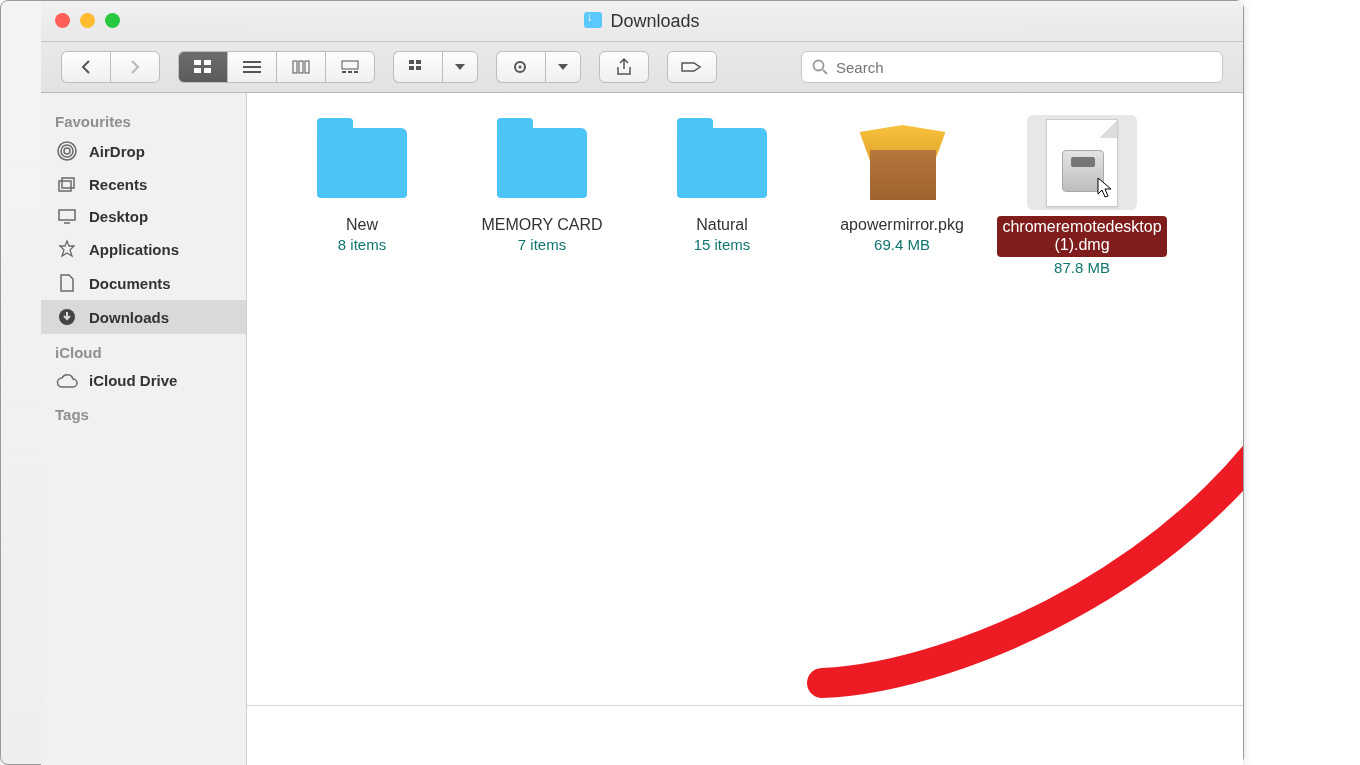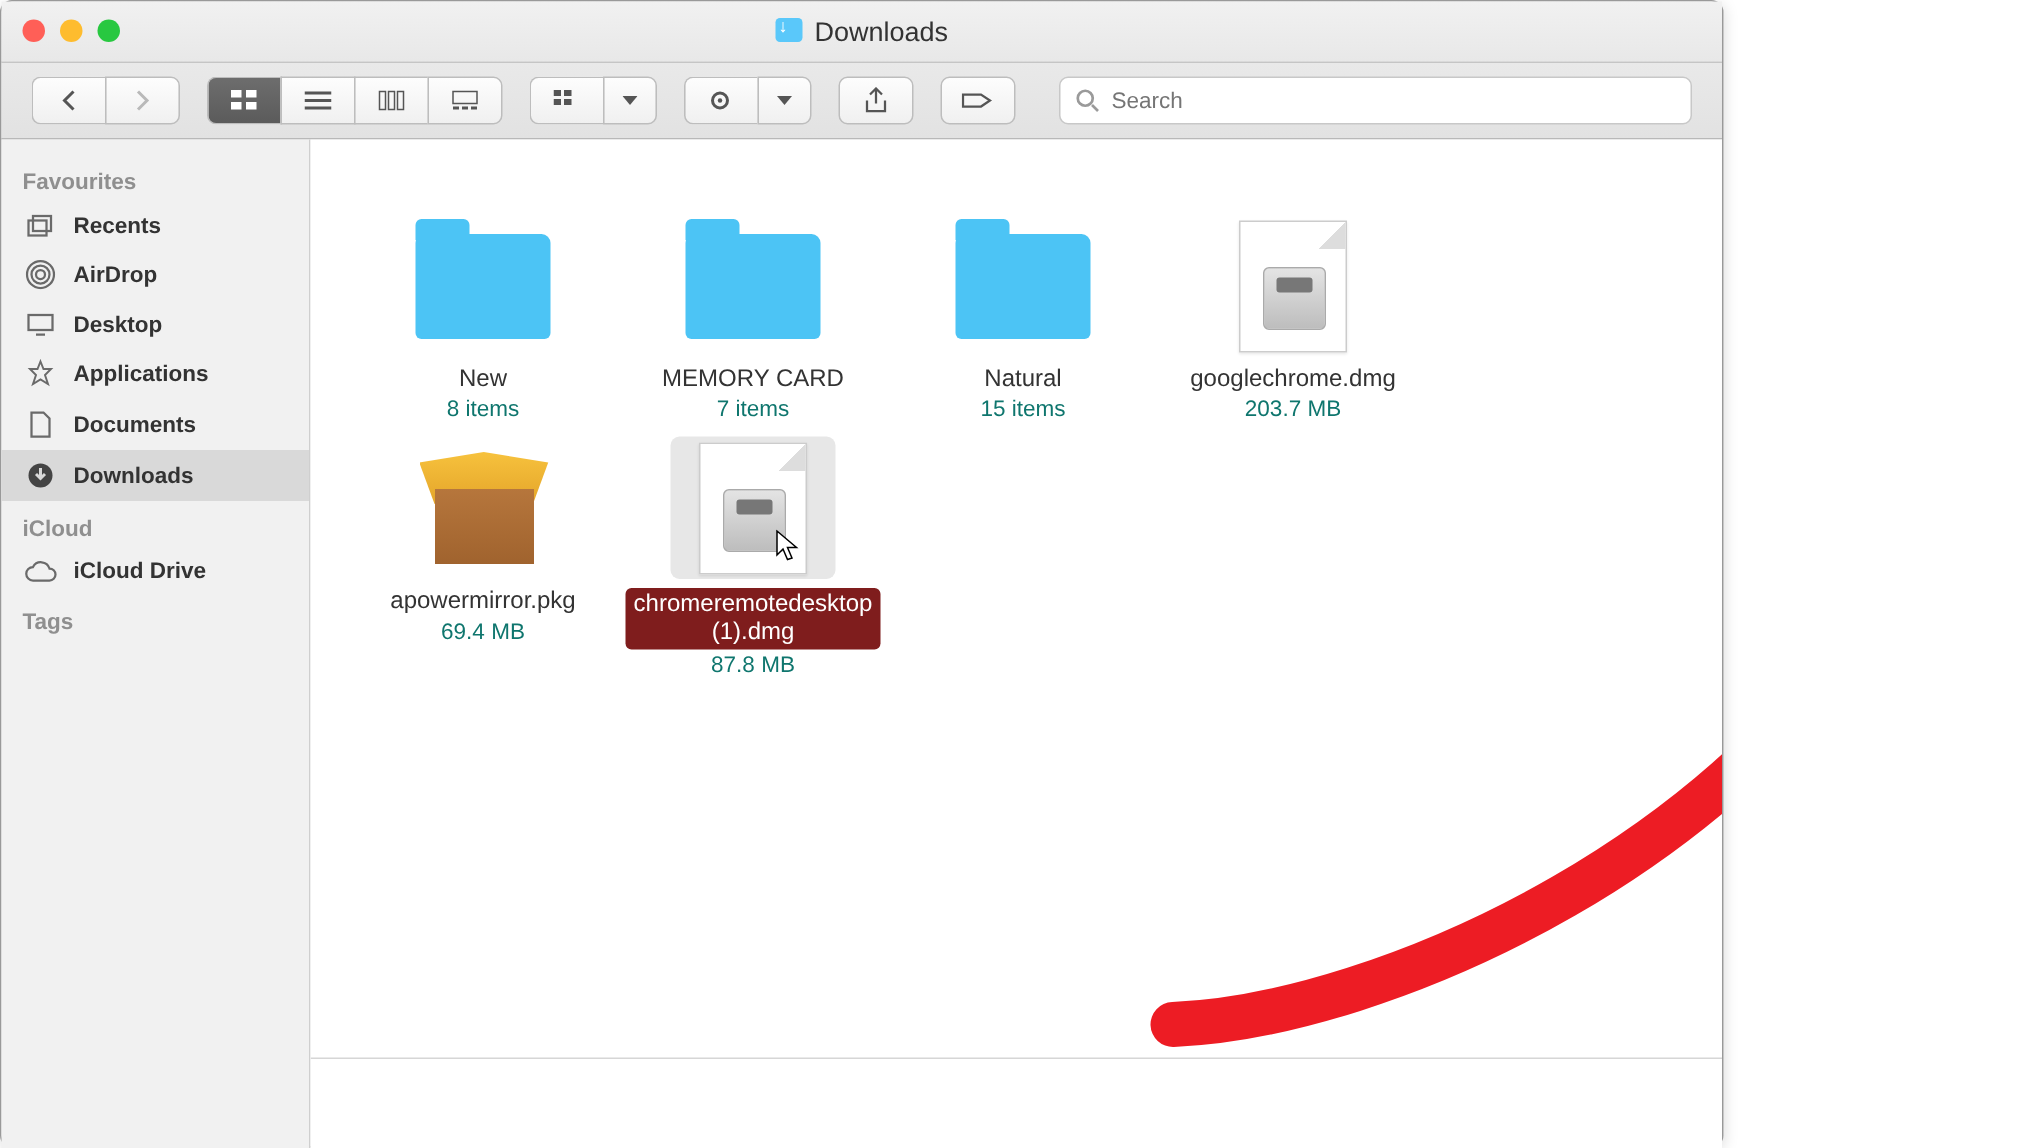--- a/index.html
+++ b/index.html
@@ -1,16 +1,16 @@
 <!DOCTYPE html>
 <html><head>
 <meta charset="utf-8">
 <style>
 html,body{margin:0;padding:0;font-family:-apple-system,"Helvetica Neue",Helvetica,Arial,sans-serif;background:#fff;width:1360px;height:765px;overflow:hidden;}
-.window{position:absolute;left:0;top:0;width:1149px;height:765px;border:1px solid #999;border-radius:8px;background:linear-gradient(#f4f4f4,#eee);box-sizing:border-box;box-shadow:0 2px 10px rgba(0,0,0,.15);}
+.window{position:absolute;left:0;top:0;width:1244px;height:765px;border:1px solid #999;border-radius:8px;background:linear-gradient(#f4f4f4,#eee);box-sizing:border-box;box-shadow:0 2px 10px rgba(0,0,0,.15);padding-left:40px;}
 .titlebar{height:40px;display:flex;align-items:center;justify-content:center;position:relative;border-bottom:1px solid #c5c5c5;background:linear-gradient(#f1f1f1,#e8e8e8);}
 .tl{position:absolute;left:14px;top:12px;display:flex;gap:10px;}
 .tl span{width:15px;height:15px;border-radius:50%;display:inline-block;}
 .tl .r{background:#ff5f57;}
 .tl .y{background:#febc2e;}
 .tl .g{background:#28c840;}
 .title{font-size:18px;color:#333;display:flex;align-items:center;gap:8px;}
 .title .fi{display:inline-block;width:18px;height:16px;background:#5ac8fa;border-radius:3px;position:relative;top:-1px;}
 .title .fi::after{content:"↓";position:absolute;left:2px;top:-2px;color:#fff;font-size:12px;font-weight:bold;}
 .toolbar{height:50px;display:flex;align-items:center;gap:18px;padding:0 20px;border-bottom:1px solid #b8b8b8;background:linear-gradient(#e9e9e9,#e2e2e2);}
@@ -25,21 +25,21 @@
 .search input{border:0;outline:0;font-size:15px;flex:1;background:transparent;color:#444;}
 .search .si{margin-right:6px;color:#888;}
 .body{display:flex;height:calc(100% - 90px);}
 .sidebar{width:205px;background:#f1f1f1;border-right:1px solid #cfcfcf;padding-top:10px;font-size:15px;color:#333;font-weight:bold;}
 .sec-title{color:#8f8f8f;font-size:15px;padding:10px 14px 4px;}
 .sb-item{display:flex;align-items:center;gap:10px;padding:7px 14px;}
 .sb-item .ic{width:24px;display:flex;justify-content:center;color:#6a6a6a;}
 .sb-item.sel{background:#d9d9d9;}
 .sb-item.sel .ic{color:#333;}
 .content{flex:1;background:#fff;position:relative;overflow:hidden;}
-.grid{display:flex;flex-wrap:wrap;gap:10px;padding:22px 30px;align-items:flex-start;margin-top:28px;}
+.grid{display:flex;flex-wrap:wrap;gap:10px;padding:22px 30px;align-items:flex-start;}
 .item{width:170px;display:flex;flex-direction:column;align-items:center;text-align:center;}
 .thumb{width:110px;height:95px;display:flex;align-items:center;justify-content:center;position:relative;}
 .folder{width:90px;height:70px;background:#4cc4f5;border-radius:6px 6px 4px 4px;position:relative;}
 .folder::before{content:"";position:absolute;top:-10px;left:0;width:36px;height:14px;background:#4cc4f5;border-radius:4px 4px 0 0;}
 .page{width:70px;height:86px;background:#fff;border:1px solid #ccc;position:relative;box-shadow:0 1px 2px rgba(0,0,0,.1);}
 .page .fold{position:absolute;top:0;right:0;width:18px;height:18px;background:linear-gradient(135deg,#fff 50%,#ddd 50%);}
 .page .disk{position:absolute;top:30px;left:15px;width:40px;height:40px;background:linear-gradient(#e4e4e4,#bdbdbd);border-radius:4px;border:1px solid #aaa;}
 .page .disk::after{content:"";position:absolute;left:8px;top:6px;width:24px;height:10px;background:#777;border-radius:2px;}
 .pkg{width:85px;height:75px;position:relative;}
 .pkg .box{position:absolute;bottom:0;left:10px;width:66px;height:50px;background:linear-gradient(#b6763c,#a0632e);transform:skewY(0deg);}
@@ -168,40 +168,40 @@
     </div>
   </div>
 
   <div class="body">
 
     <div class="sidebar">
       <div class="sec-title">Favourites</div>
 
       <div class="sb-item">
         <span class="ic">
-            <svg width="20" height="18" viewBox="0 0 20 18">
-              <rect x="2" y="6" width="12" height="10" fill="none" stroke="#6a6a6a" stroke-width="1.5"></rect>
-              <rect x="5" y="3" width="12" height="10" fill="none" stroke="#6a6a6a" stroke-width="1.5"></rect>
-            </svg>
-          </span>
-        <span>Recents</span>
-      </div>
-      <div class="sb-item">
-        <span class="ic">
             <svg width="20" height="20" viewBox="0 0 20 20">
               <circle cx="10" cy="10" r="3" fill="none" stroke="#6a6a6a" stroke-width="1.5"></circle>
               <circle cx="10" cy="10" r="6" fill="none" stroke="#6a6a6a" stroke-width="1.5"></circle>
               <circle cx="10" cy="10" r="9" fill="none" stroke="#6a6a6a" stroke-width="1.5"></circle>
             </svg>
           </span>
         <span>AirDrop</span>
       </div>
       <div class="sb-item">
         <span class="ic">
             <svg width="20" height="18" viewBox="0 0 20 18">
+              <rect x="2" y="6" width="12" height="10" fill="none" stroke="#6a6a6a" stroke-width="1.5"></rect>
+              <rect x="5" y="3" width="12" height="10" fill="none" stroke="#6a6a6a" stroke-width="1.5"></rect>
+            </svg>
+          </span>
+        <span>Recents</span>
+      </div>
+      <div class="sb-item">
+        <span class="ic">
+            <svg width="20" height="18" viewBox="0 0 20 18">
               <rect x="2" y="3" width="16" height="10" fill="none" stroke="#6a6a6a" stroke-width="1.5"></rect>
               <path d="M7 16h6" stroke="#6a6a6a" stroke-width="1.5"></path>
             </svg>
           </span>
         <span>Desktop</span>
       </div>
       <div class="sb-item">
         <span class="ic">
             <svg width="20" height="20" viewBox="0 0 20 20">
               <path d="M10 2l2 5h5l-4 4 2 6-5-3-5 3 2-6-4-4h5z" fill="none" stroke="#6a6a6a" stroke-width="1.3"></path>
@@ -260,30 +260,20 @@
         </div>
 
         <div class="item">
           <div class="thumb">
               <div class="folder"></div>
             </div>
           <div class="fname">Natural</div>
           <div class="fsub">15 items</div>
         </div>
 
-        <div class="item">
-          <div class="thumb">
-              <div class="page">
-                <div class="fold"></div>
-                <div class="disk"></div>
-              </div>
-            </div>
-          <div class="fname">googlechrome.dmg</div>
-          <div class="fsub">203.7 MB</div>
-        </div>
 
         <div class="item">
           <div class="thumb">
               <div class="pkg">
                 <div class="lid"></div>
                 <div class="box"></div>
               </div>
             </div>
           <div class="fname">apowermirror.pkg</div>
           <div class="fsub">69.4 MB</div>

